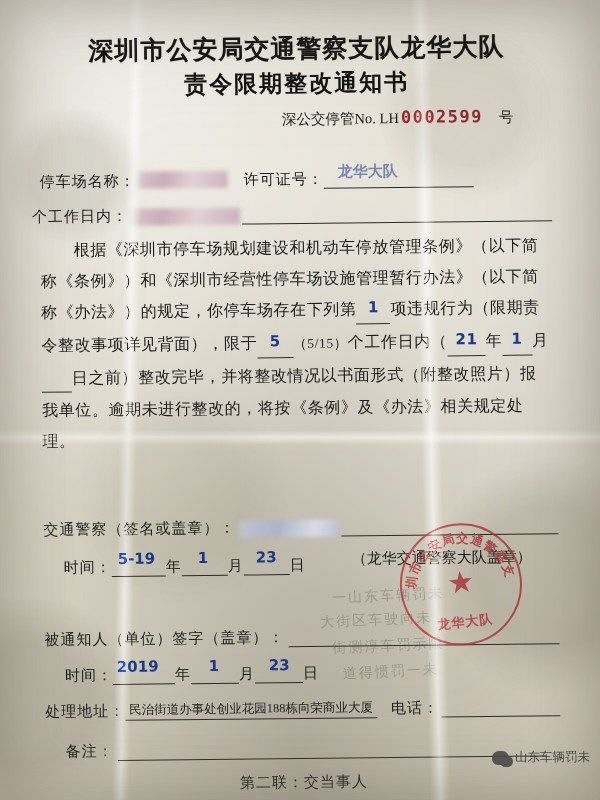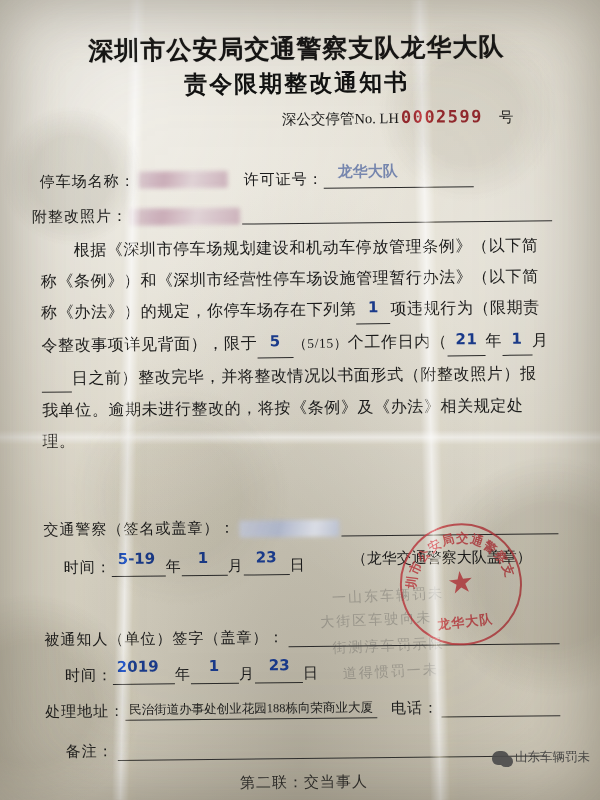--- a/index.html
+++ b/index.html
@@ -262,21 +262,21 @@
     <div class="field-row" style="top:170px; left:42px; width:515px;">
       <span class="lbl">停车场名称：</span>
       <span class="redacted" style="width:90px; margin:0 4px 2px 2px;"></span>
       <span class="lbl" style="margin-left:12px;">许可证号：</span>
       <span class="line" style="width:150px; position:relative;">
         <span class="hand" style="position:absolute; left:14px; top:-9px; opacity:0.55;">龙华大队</span>
       </span>
     </div>
 
     <div class="field-row" style="top:205px; left:34px; width:520px;">
-      <span class="lbl">附整改照片：</span>
+      <span class="lbl">个工作日内：</span>
       <span class="redacted" style="width:110px; margin-left:2px;"></span>
       <span class="line" style="flex:1; margin-left:2px;"></span>
     </div>
 
     <div class="body">
       <div>　　<span>根据《深圳市停车场规划建设和机动车停放管理条例》（以下简</span></div>
       <div><span>称《条例》）和《深圳市经营性停车场设施管理暂行办法》（以下简</span></div>
       <div>
         <span>称《办法》）的规定，你停车场存在下列第</span><span class="fill" style="width:34px;"><span class="hand">1</span></span><span>项违规行为（限期责</span>
       </div>

